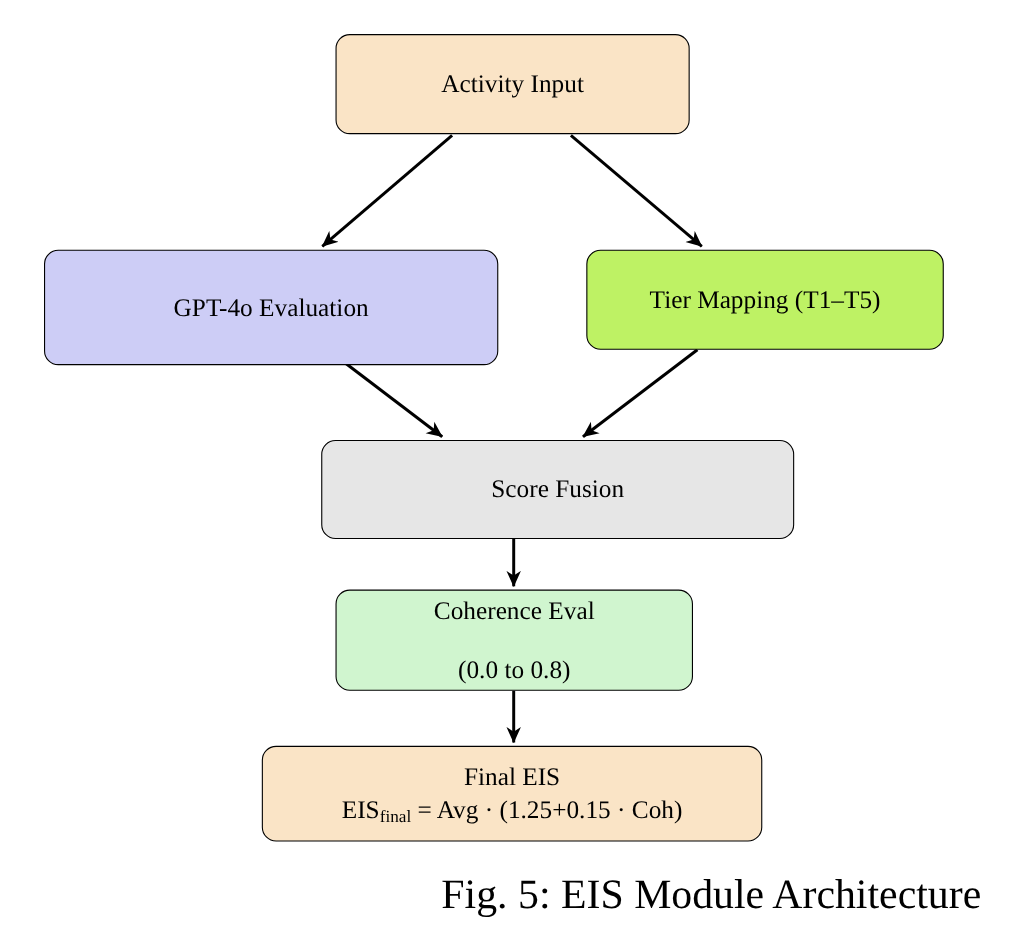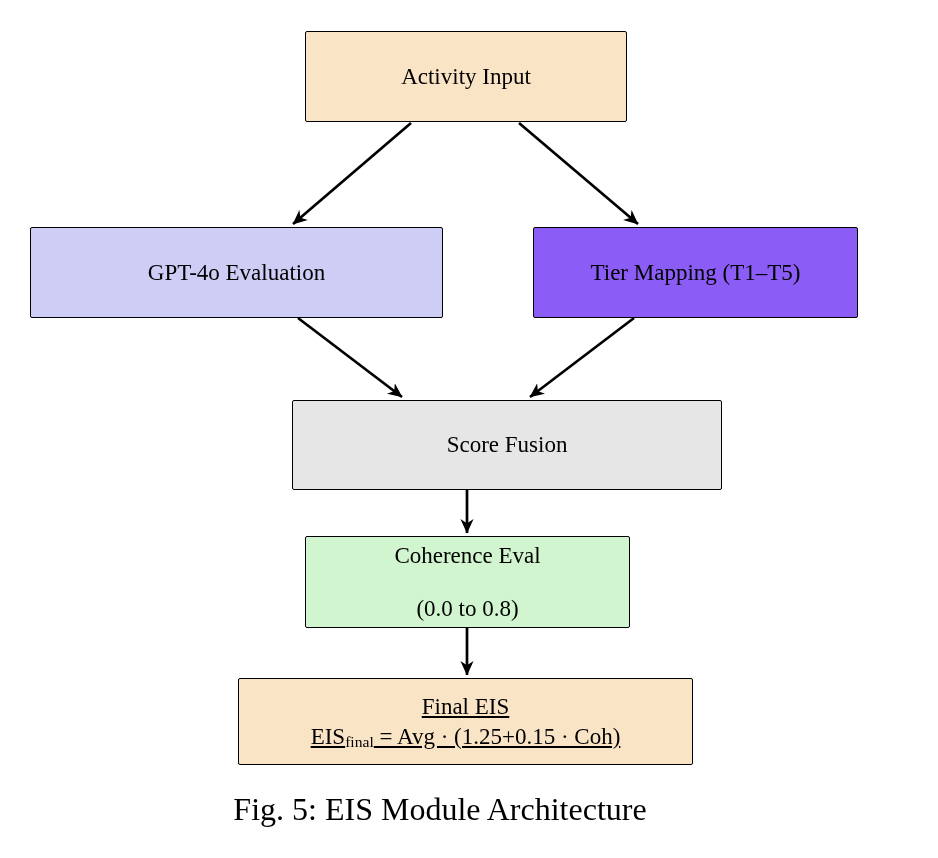--- a/index.html
+++ b/index.html
@@ -21,50 +21,50 @@
     left: 0;
     top: 0;
     width: 938px;
     height: 858px;
     pointer-events: none;
   }
   .node {
     position: absolute;
     box-sizing: border-box;
     border: 1.6px solid #000000;
-    border-radius: 2px;
+    border-radius: 13px;
     display: flex;
     flex-direction: column;
     align-items: center;
     justify-content: center;
     text-align: center;
     font-size: 23px;
     line-height: 1.28;
     white-space: nowrap;
   }
   .node .line { display: block; }
   .formula sub {
     font-size: 0.68em;
     line-height: 0;
     vertical-align: -0.22em;
     letter-spacing: 0;
   }
   .node-activity  { left: 305px; top:  31px; width: 322px; height: 91px; }
-  .node-gpt       { left:  30px; top: 227px; width: 413px; height: 91px; }
+  .node-gpt       { left:  40px; top: 227px; width: 413px; height: 105px; }
   .node-tier      { left: 533px; top: 227px; width: 325px; height: 91px; }
   .node-fusion    { left: 252px; top: 400px; width: 430px; height: 90px; margin-left: 40px; }
   .node-coherence { left: 305px; top: 536px; width: 325px; height: 92px; }
   .node-final     { left: 238px; top: 678px; width: 455px; height: 87px; }
   .caption {
     position: absolute;
-    left: 0;
+    left: 12px;
     top: 789px;
     width: 880px;
-    text-align: center;
-    font-size: 32px;
+    text-align: right;
+    font-size: 38px;
     line-height: 1.3;
   }
 </style>
 </head>
 <body>
 
 <div class="stage">
 
   <svg class="edge-layer" width="938" height="858" viewBox="0 0 938 858" xmlns="http://www.w3.org/2000/svg">
     <defs>
@@ -83,33 +83,33 @@
   </svg>
 
   <div class="node node-activity" style="background-color: rgb(250, 228, 198);">
     <span class="line">Activity Input</span>
   </div>
 
   <div class="node node-gpt" style="background-color: rgb(205, 205, 246);">
     <span class="line">GPT-4o Evaluation</span>
   </div>
 
-  <div class="node node-tier" style="background-color: #8b5cf6;">
+  <div class="node node-tier" style="background-color: #bef264;">
     <span class="line">Tier Mapping (T1–T5)</span>
   </div>
 
   <div class="node node-fusion" style="background-color: rgb(230, 230, 230);">
     <span class="line">Score Fusion</span>
   </div>
 
   <div class="node node-coherence" style="background-color: rgb(208, 245, 207); gap: 24px;">
     <span class="line">Coherence Eval</span>
     <span class="line">(0.0 to 0.8)</span>
   </div>
 
-  <div class="node node-final" style="background-color: rgb(250, 228, 198); text-decoration: underline;">
+  <div class="node node-final" style="background-color: rgb(250, 228, 198);">
     <span class="line">Final EIS</span>
     <span class="line formula"><span>EIS</span><sub>final</sub><span> = Avg · (1.25+0.15 · Coh)</span></span>
   </div>
 
   <div class="caption">Fig. 5: EIS Module Architecture</div>
 
 </div>
 
 </body></html>

